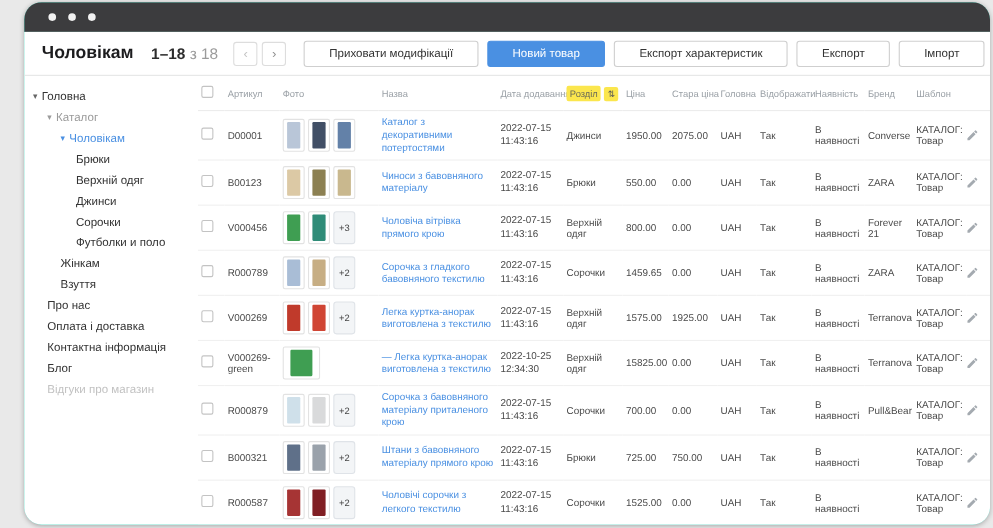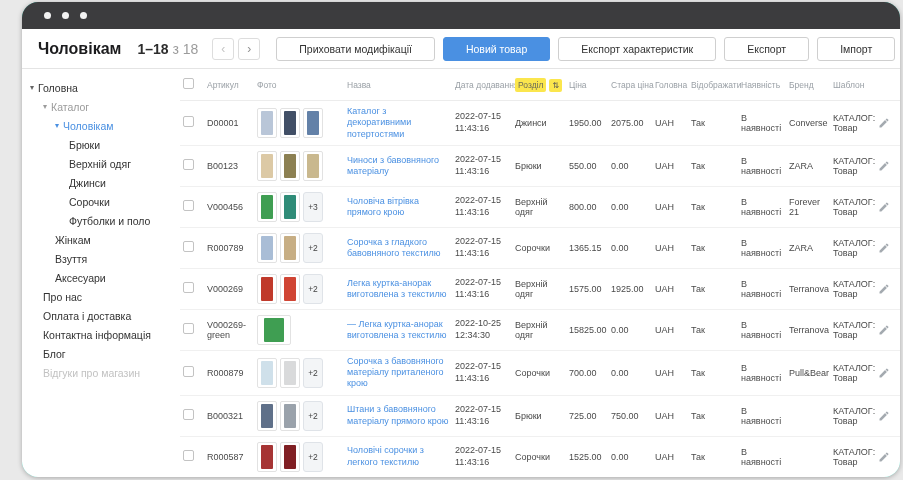--- a/index.html
+++ b/index.html
@@ -117,23 +117,20 @@
           </div>
           <div class="sb-item lvl3">
             <span class="sb-label">Футболки и поло</span>
           </div>
           <div class="sb-item lvl2">
             <span class="sb-label">Жінкам</span>
           </div>
           <div class="sb-item lvl2">
             <span class="sb-label">Взуття</span>
           </div>
-          <div class="sb-item lvl2">
-            <span class="sb-label">Аксесуари</span>
-          </div>
           <div class="sb-item lvl1">
             <span class="sb-label">Про нас</span>
           </div>
           <div class="sb-item lvl1">
             <span class="sb-label">Оплата і доставка</span>
           </div>
           <div class="sb-item lvl1">
             <span class="sb-label">Контактна інформація</span>
           </div>
           <div class="sb-item lvl1">
@@ -331,21 +328,21 @@
                   </div>
                 </td>
                 <td>
                   <a class="name-link">Сорочка з гладкого бавовняного текстилю</a>
                 </td>
                 <td class="two-line">
                   <div>2022-07-15</div>
                   <div>11:43:16</div>
                 </td>
                 <td>Сорочки</td>
-                <td>1365.15</td>
+                <td>1459.65</td>
                 <td>0.00</td>
                 <td>UAH</td>
                 <td>Так</td>
                 <td>В наявності</td>
                 <td>ZARA</td>
                 <td>КАТАЛОГ: Товар</td>
                 <td>
                   <div class="actions">
                     <span class="icon-btn">
                       <svg viewBox="0 0 24 24">

